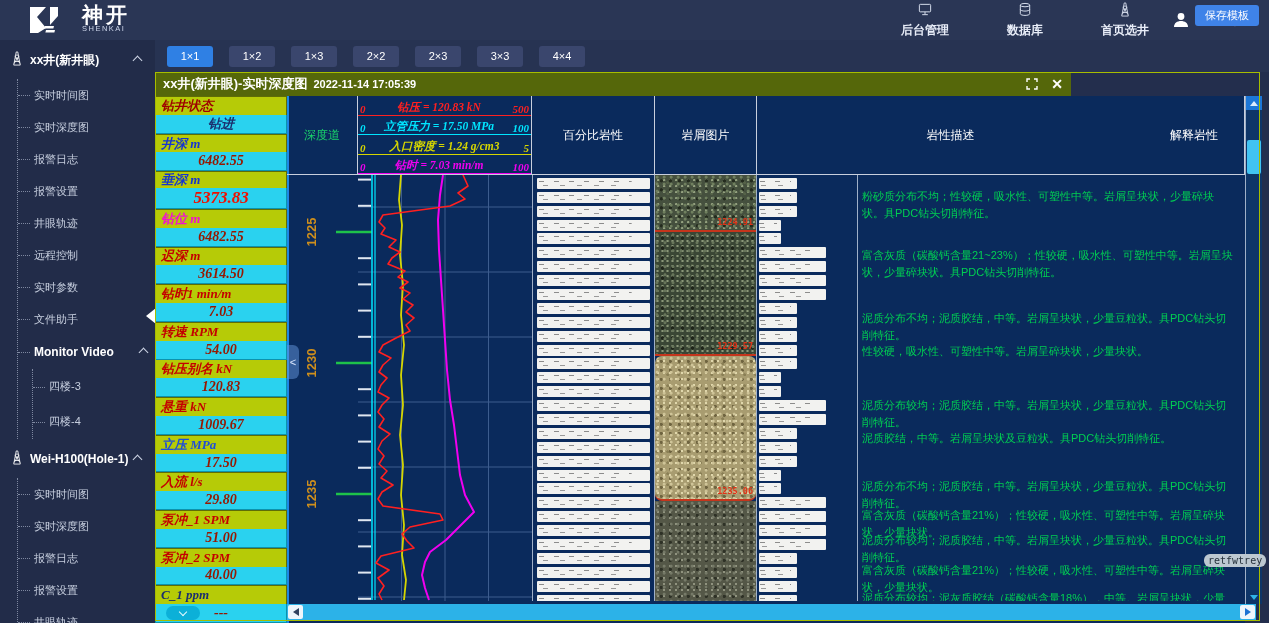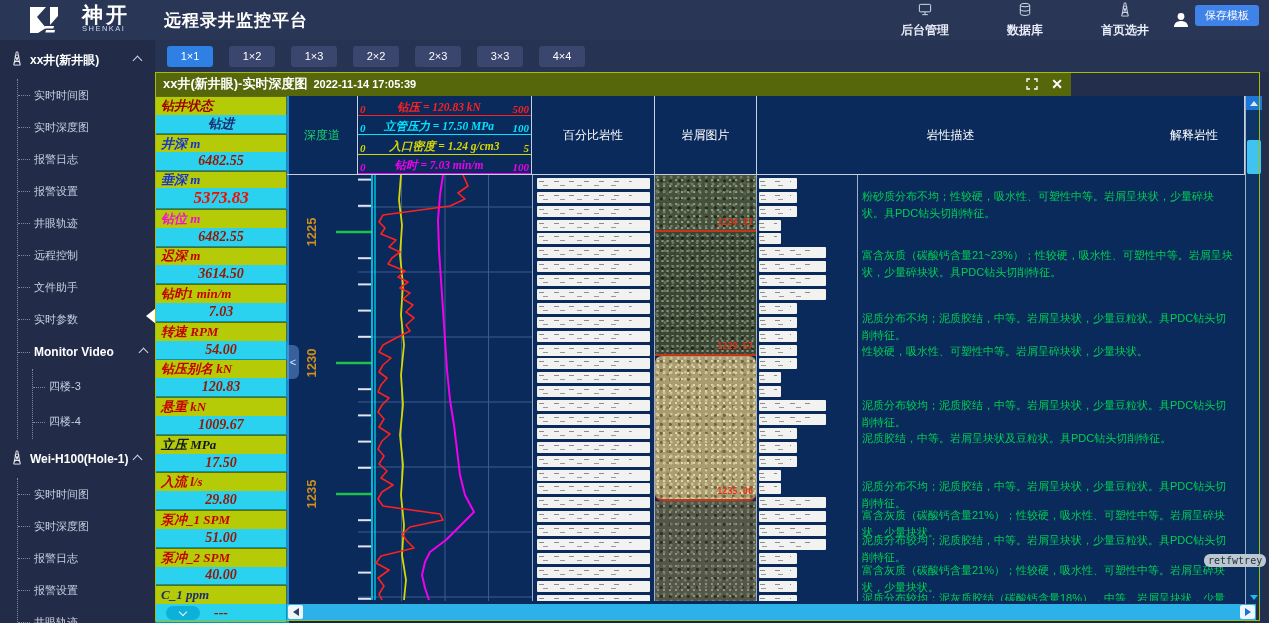--- a/index.html
+++ b/index.html
@@ -84,21 +84,21 @@
 
   #photo-col{left:655px;top:175px;width:101px;height:426px;overflow:hidden;}
   .photo-seg{position:relative;width:100%;}
   .photo-divider{border-bottom:2px solid #c5351c;}
   .photo-label{position:absolute;right:3px;bottom:3px;color:#e03418;font-size:8.5px;font-weight:bold;font-family:"DejaVu Sans Mono",monospace;}
   .ph-moss{background-color:#45503e;background-image:
     radial-gradient(circle at 30% 30%,#70805f 0 1.2px,transparent 1.8px),
     radial-gradient(circle at 70% 65%,#242b1e 0 1.3px,transparent 1.9px),
     radial-gradient(circle at 55% 85%,#93a07f 0 .9px,transparent 1.4px),
     radial-gradient(circle at 15% 70%,#566349 0 1.1px,transparent 1.6px);
-    background-size:7px 7px,9px 9px,6px 6px,11px 11px;font-style:italic;}
+    background-size:7px 7px,9px 9px,6px 6px,11px 11px;}
   .ph-moss2{background-color:#3a4635;background-image:
     radial-gradient(circle at 25% 35%,#67755a 0 1.2px,transparent 1.8px),
     radial-gradient(circle at 75% 60%,#1e2419 0 1.4px,transparent 2px),
     radial-gradient(circle at 50% 80%,#8a9778 0 .9px,transparent 1.4px),
     radial-gradient(circle at 10% 75%,#4e5b43 0 1.1px,transparent 1.6px);
     background-size:8px 8px,10px 10px,5px 5px,12px 12px;}
   .ph-tan{background-color:#a89c70;background-image:
     radial-gradient(circle at 30% 30%,#cfc498 0 1.2px,transparent 1.8px),
     radial-gradient(circle at 70% 60%,#6f6440 0 1.2px,transparent 1.8px),
     radial-gradient(circle at 50% 85%,#e0d7ac 0 .9px,transparent 1.4px),
@@ -141,21 +141,20 @@
         <polygon points="2,1 18,1 9,11 18,22 10,27 2,27" fill="#fff"></polygon>
         <polygon points="22,1 30,1 30,10 22,19" fill="#fff"></polygon>
         <rect x="22" y="20" width="9" height="2.4" fill="#fff" transform="skewX(-14)"></rect>
         <rect x="24" y="24" width="9" height="2.4" fill="#fff" transform="skewX(-14)"></rect>
       </svg>
       <div>
         <div id="logo-cn">神开</div>
         <div id="logo-en">SHENKAI</div>
       </div>
     </div>
-    <div id="app-title">远程录井监控平台</div>
     <div id="nav">
         <div class="nav-item">
           <span><svg viewBox="0 0 16 16" width="16" height="15">
               <rect x="2" y="2.5" width="12" height="8" rx="1" fill="none" stroke="currentColor"></rect>
               <path d="M8 10.5V13M5 13.5h6" stroke="currentColor" fill="none"></path>
             </svg></span>
           <div class="nav-label">后台管理</div>
         </div>
         <div class="nav-item">
           <span><svg viewBox="0 0 16 16" width="16" height="15">
@@ -190,22 +189,22 @@
         <span>xx井(新井眼)</span>
         <span class="chev"></span>
       </div>
       <div class="tree-items">
         <div class="tree-item">实时时间图</div>
         <div class="tree-item">实时深度图</div>
         <div class="tree-item">报警日志</div>
         <div class="tree-item">报警设置</div>
         <div class="tree-item">井眼轨迹</div>
         <div class="tree-item">远程控制</div>
+        <div class="tree-item">实时参数</div>
         <div class="tree-item">文件助手</div>
-        <div class="tree-item">实时参数</div>
         <div class="tree-sub-head">
           <span>Monitor Video</span>
           <span class="chev"></span>
         </div>
         <div class="tree-items nested">
           <div class="tree-item">四楼-3</div>
           <div class="tree-item">四楼-4</div>
         </div>
       </div>
       <div class="tree-head">
@@ -280,21 +279,21 @@
       </div>
       <div class="param">
         <div class="p-label" style="color: rgb(196, 0, 0);">钻压别名  kN</div>
         <div class="p-value" style="color: rgb(151, 24, 0); font-size: 14px;">120.83</div>
       </div>
       <div class="param">
         <div class="p-label" style="color: rgb(196, 0, 0);">悬重  kN</div>
         <div class="p-value" style="color: rgb(151, 24, 0); font-size: 14px;">1009.67</div>
       </div>
       <div class="param">
-        <div class="p-label" style="color: #0f172a;">立压  MPa</div>
+        <div class="p-label" style="color: #1d4ed8;">立压  MPa</div>
         <div class="p-value" style="color: rgb(151, 24, 0); font-size: 14px;">17.50</div>
       </div>
       <div class="param">
         <div class="p-label" style="color: rgb(196, 0, 0);">入流  l/s</div>
         <div class="p-value" style="color: rgb(151, 24, 0); font-size: 14px;">29.80</div>
       </div>
       <div class="param">
         <div class="p-label" style="color: rgb(196, 0, 0);">泵冲_1  SPM</div>
         <div class="p-value" style="color: rgb(151, 24, 0); font-size: 14px;">51.00</div>
       </div>

